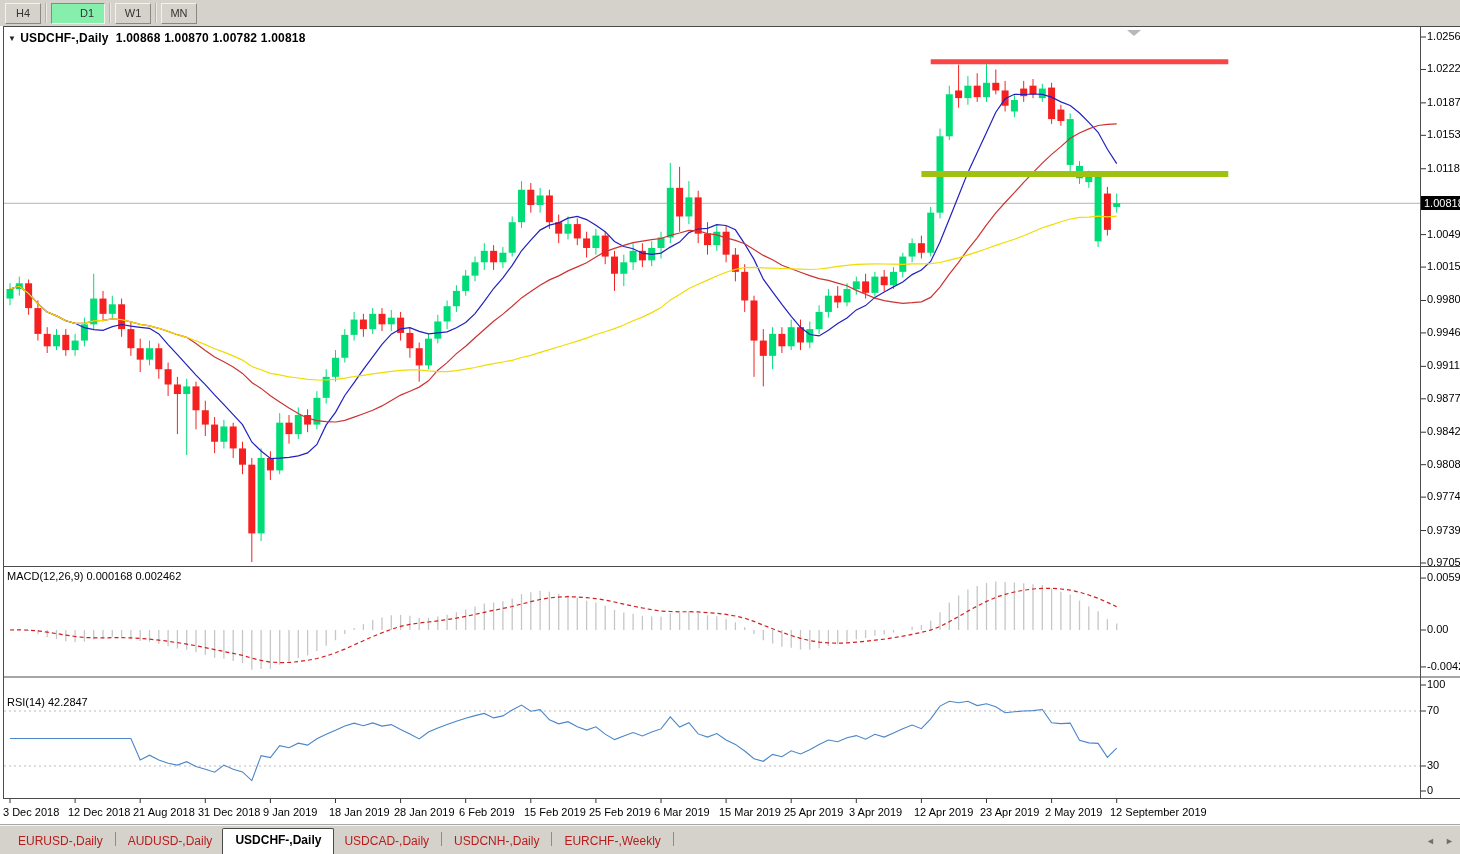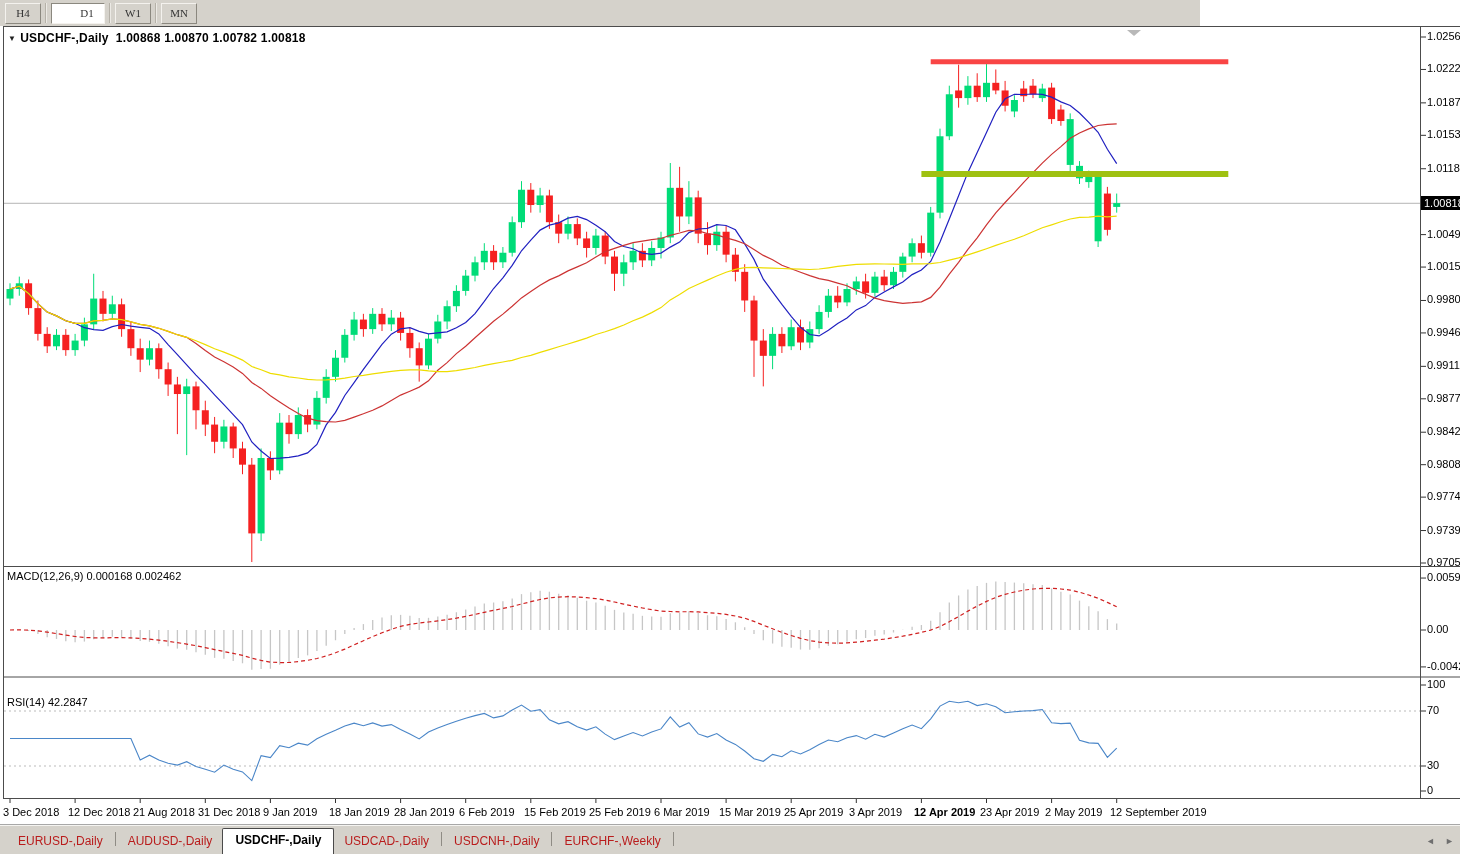--- a/index.html
+++ b/index.html
@@ -1,25 +1,25 @@
 <!DOCTYPE html>
 <html><head>
 <meta charset="utf-8">
 <style>
   html,body{margin:0;padding:0;background:#fff;}
   #root{position:relative;width:1460px;height:854px;overflow:hidden;
         font-family:"Liberation Sans",sans-serif;background:#fff;}
   
-  .toolbar{position:absolute;left:0;top:0;width:1200px;height:26px;background:#d5d2cb;
-           display:flex;align-items:center;padding-left:4px;box-sizing:border-box;font-family:Liberation Serif, serif;}
+  .toolbar{position:absolute;left:0;top:0;width:1460px;height:26px;background:#d5d2cb;
+           display:flex;align-items:center;padding-left:4px;box-sizing:border-box;}
   .tfbtn{height:19px;min-width:26px;padding:0 4px;margin:0 1px;display:flex;align-items:center;justify-content:center;
          font-size:11px;color:#333;background:#d5d2cb;
          border-top:1px solid #f4f2ee;border-left:1px solid #f4f2ee;
          border-bottom:1px solid #8b887f;border-right:1px solid #8b887f;cursor:default;}
-  .tfbtn.active{background:#ffffff;border-top:1px solid #8b887f;border-left:1px solid #8b887f;
+  .tfbtn.active{background:#86efac;border-top:1px solid #8b887f;border-left:1px solid #8b887f;
          border-bottom:1px solid #f4f2ee;border-right:1px solid #f4f2ee;padding-left:22px;}
   .tfsep{width:1px;height:20px;background:#b5b1a8;margin:0 3px;border-right:1px solid #eceae5;}
   
   #gfx{position:absolute;left:0;top:0;}
   
   .chart-title{position:absolute;left:8px;top:31px;font-size:12px;font-weight:700;color:#000;letter-spacing:.2px;}
   .chart-title .tri{font-size:8px;position:relative;top:-1px;margin-right:4px;color:#222;}
   .ind-label{position:absolute;left:7px;font-size:11px;color:#000;}
   .axis-label{position:absolute;font-size:11px;color:#000;white-space:nowrap;}
   .date-label{position:absolute;top:806px;font-size:11px;color:#000;white-space:nowrap;}
@@ -518,21 +518,21 @@
       <div class="date-label" style="left:263px;">9 Jan 2019</div>
       <div class="date-label" style="left:329px;">18 Jan 2019</div>
       <div class="date-label" style="left:394px;">28 Jan 2019</div>
       <div class="date-label" style="left:459px;">6 Feb 2019</div>
       <div class="date-label" style="left:524px;">15 Feb 2019</div>
       <div class="date-label" style="left:589px;">25 Feb 2019</div>
       <div class="date-label" style="left:654px;">6 Mar 2019</div>
       <div class="date-label" style="left:719px;">15 Mar 2019</div>
       <div class="date-label" style="left:784px;">25 Apr 2019</div>
       <div class="date-label" style="left:849px;">3 Apr 2019</div>
-      <div class="date-label" style="left:914px;font-weight:bold;">12 Apr 2019</div>
+      <div class="date-label" style="left:914px;">12 Apr 2019</div>
       <div class="date-label" style="left:980px;">23 Apr 2019</div>
       <div class="date-label" style="left:1045px;">2 May 2019</div>
       <div class="date-label" style="left:1110px;">12 September 2019</div>
     </div>
 
   <div class="price-box" id="price-box" style="top: 196px;">
     <span>1.00818</span>
   </div>
 
   <div class="tabbar" id="tabbar">

